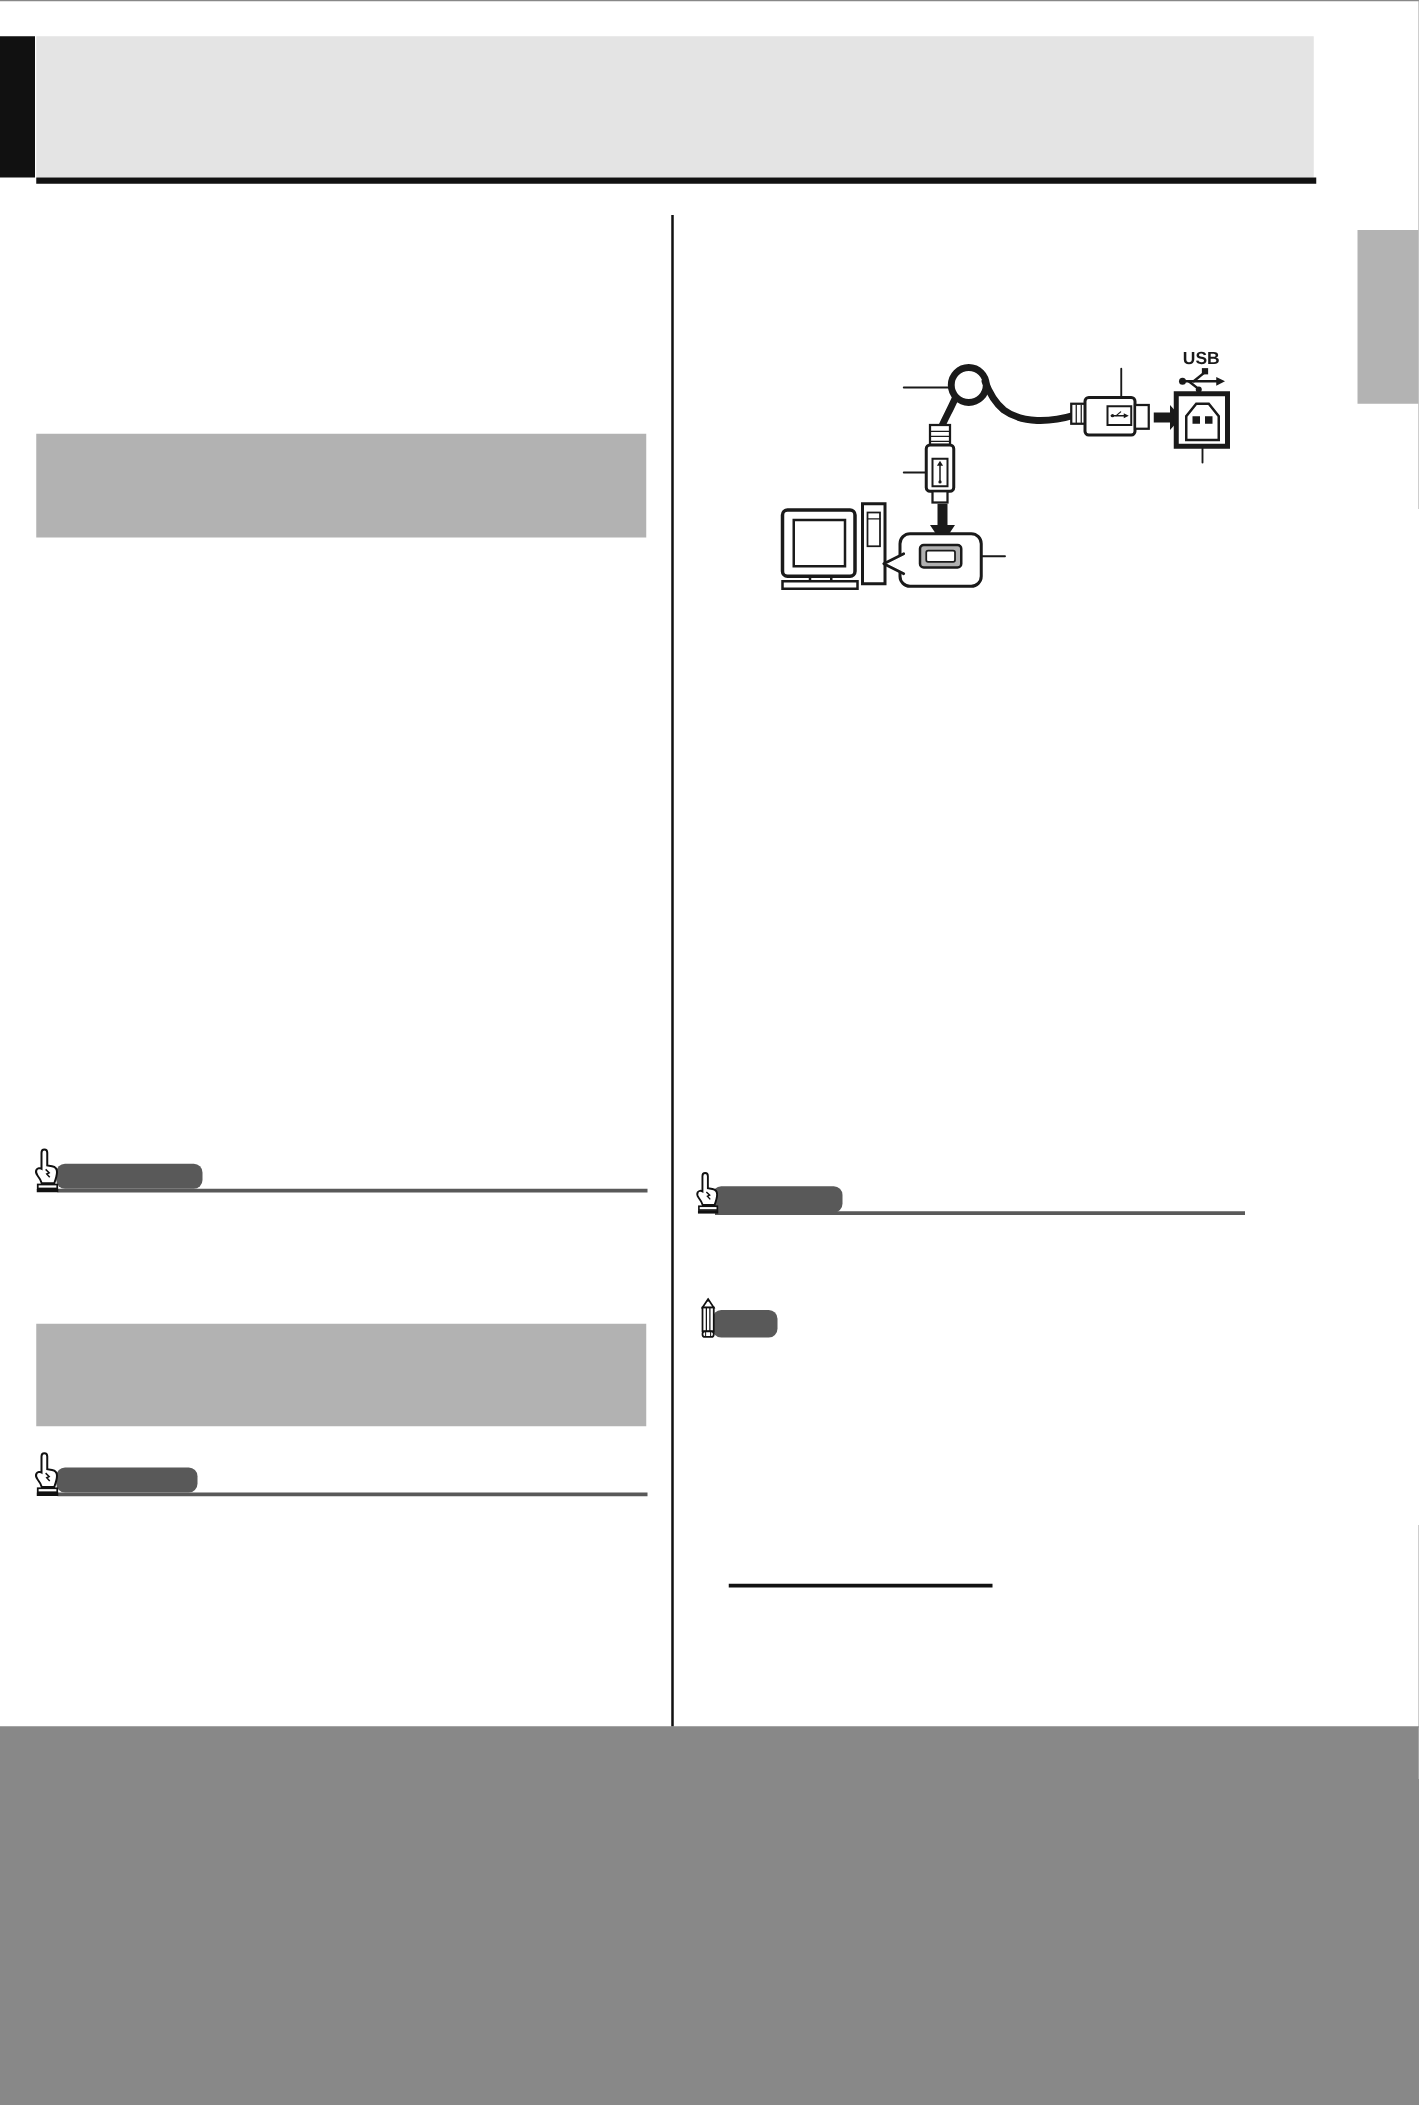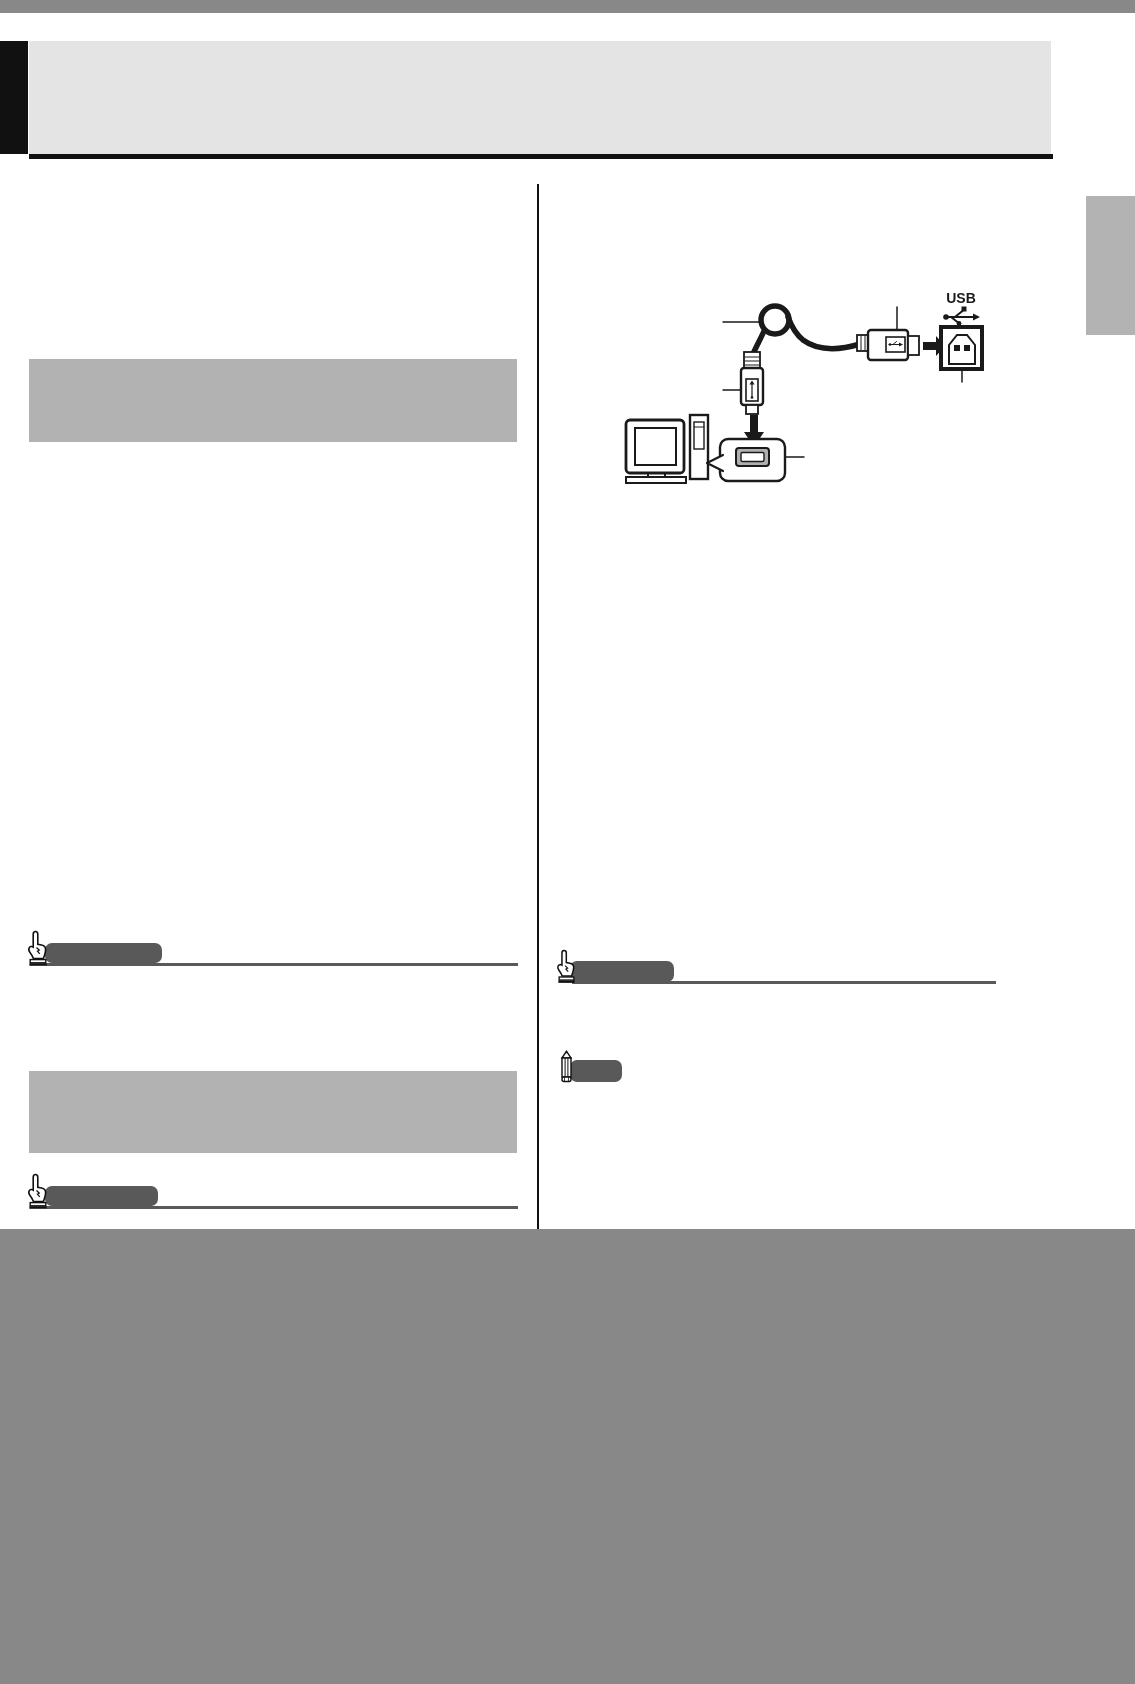--- a/index.html
+++ b/index.html
@@ -1,19 +1,19 @@
 <!DOCTYPE html>
 <html style="--page-bg: #ffffff; --ink: #111111; --header-band: #e4e4e4; --placeholder-gray: #b2b2b2; --side-tab-gray: #b3b3b3; --marker-gray: #595959; --diagram-ink: #1a1a1a;"><head>
 <meta charset="utf-8">
 <style>
   html,body{margin:0;padding:0;background:#888;}
   .page{
     position:relative;
-    width:1135px;height:1216px;
-    margin:13px auto;
+    width:1135px;height:1380px;
+    margin:1px auto;
     background:var(--page-bg,#fff);
     font-family:"Liberation Sans", sans-serif;
     overflow:hidden;
   }
   .abs{position:absolute;}
   .corner-block{left:0;top:28px;width:28px;height:113px;background:var(--ink,#111);}
   .header-band{left:29px;top:28px;width:1022px;height:113px;background:var(--header-band,#e4e4e4);}
   .header-rule{left:29px;top:141px;width:1024px;height:5px;background:var(--ink,#111);}
   .side-tab{left:1086px;top:183px;width:49px;height:139px;background:var(--side-tab-gray,#b3b3b3);}
   .column-divider{left:537px;top:171px;width:2px;height:1412px;background:var(--ink,#111);}

